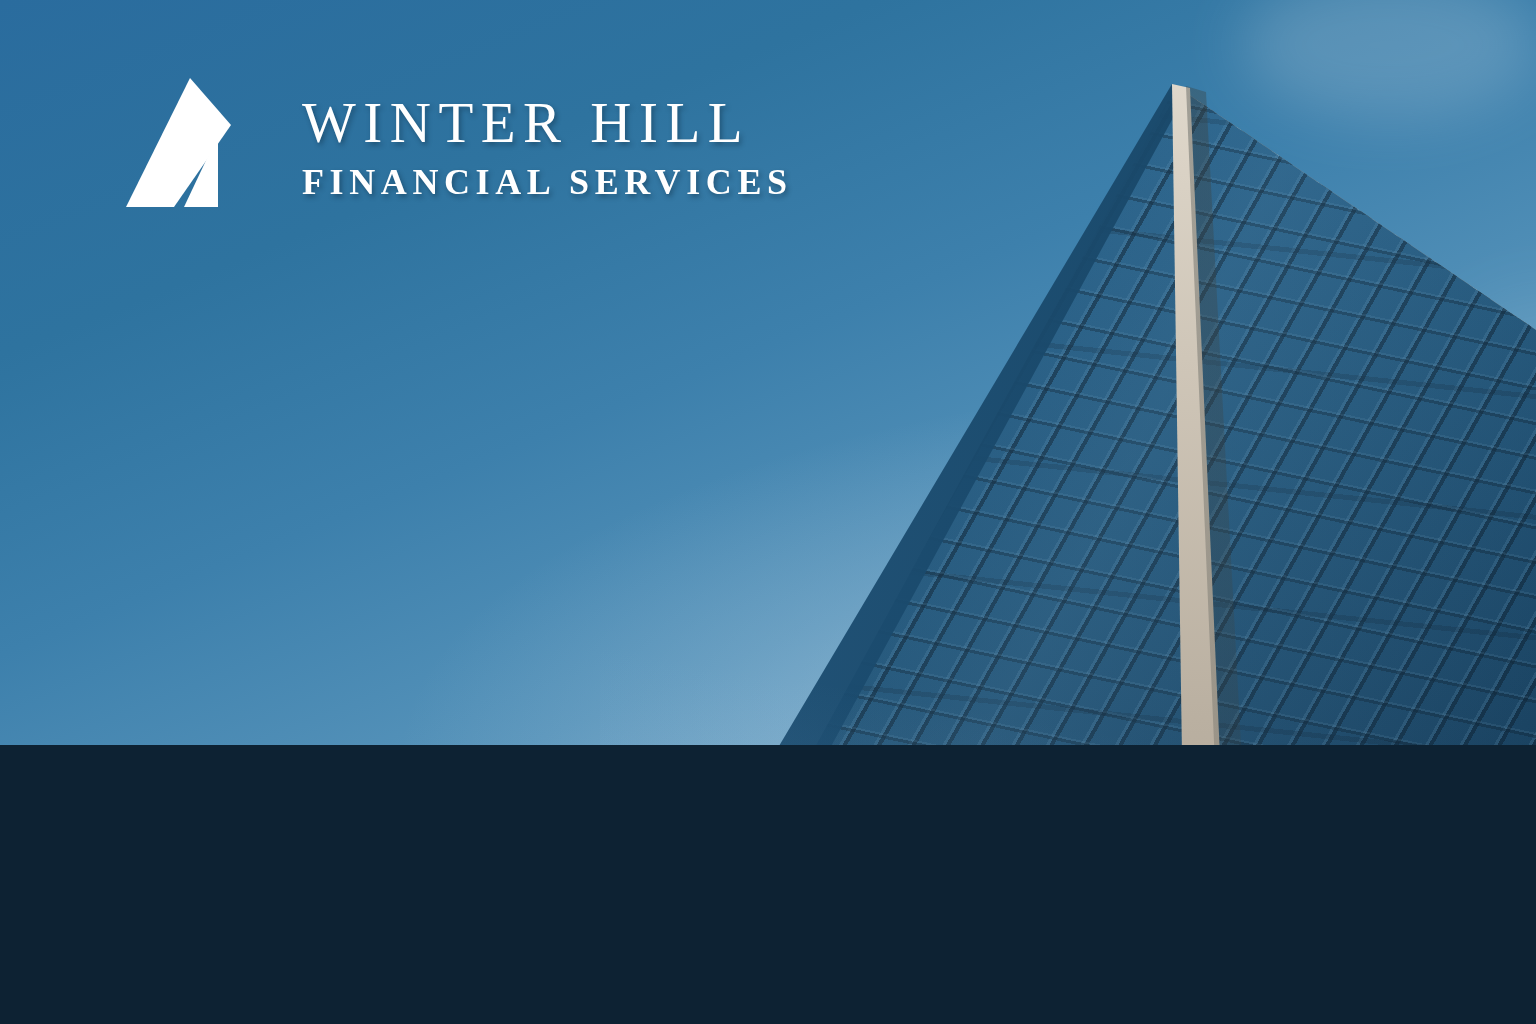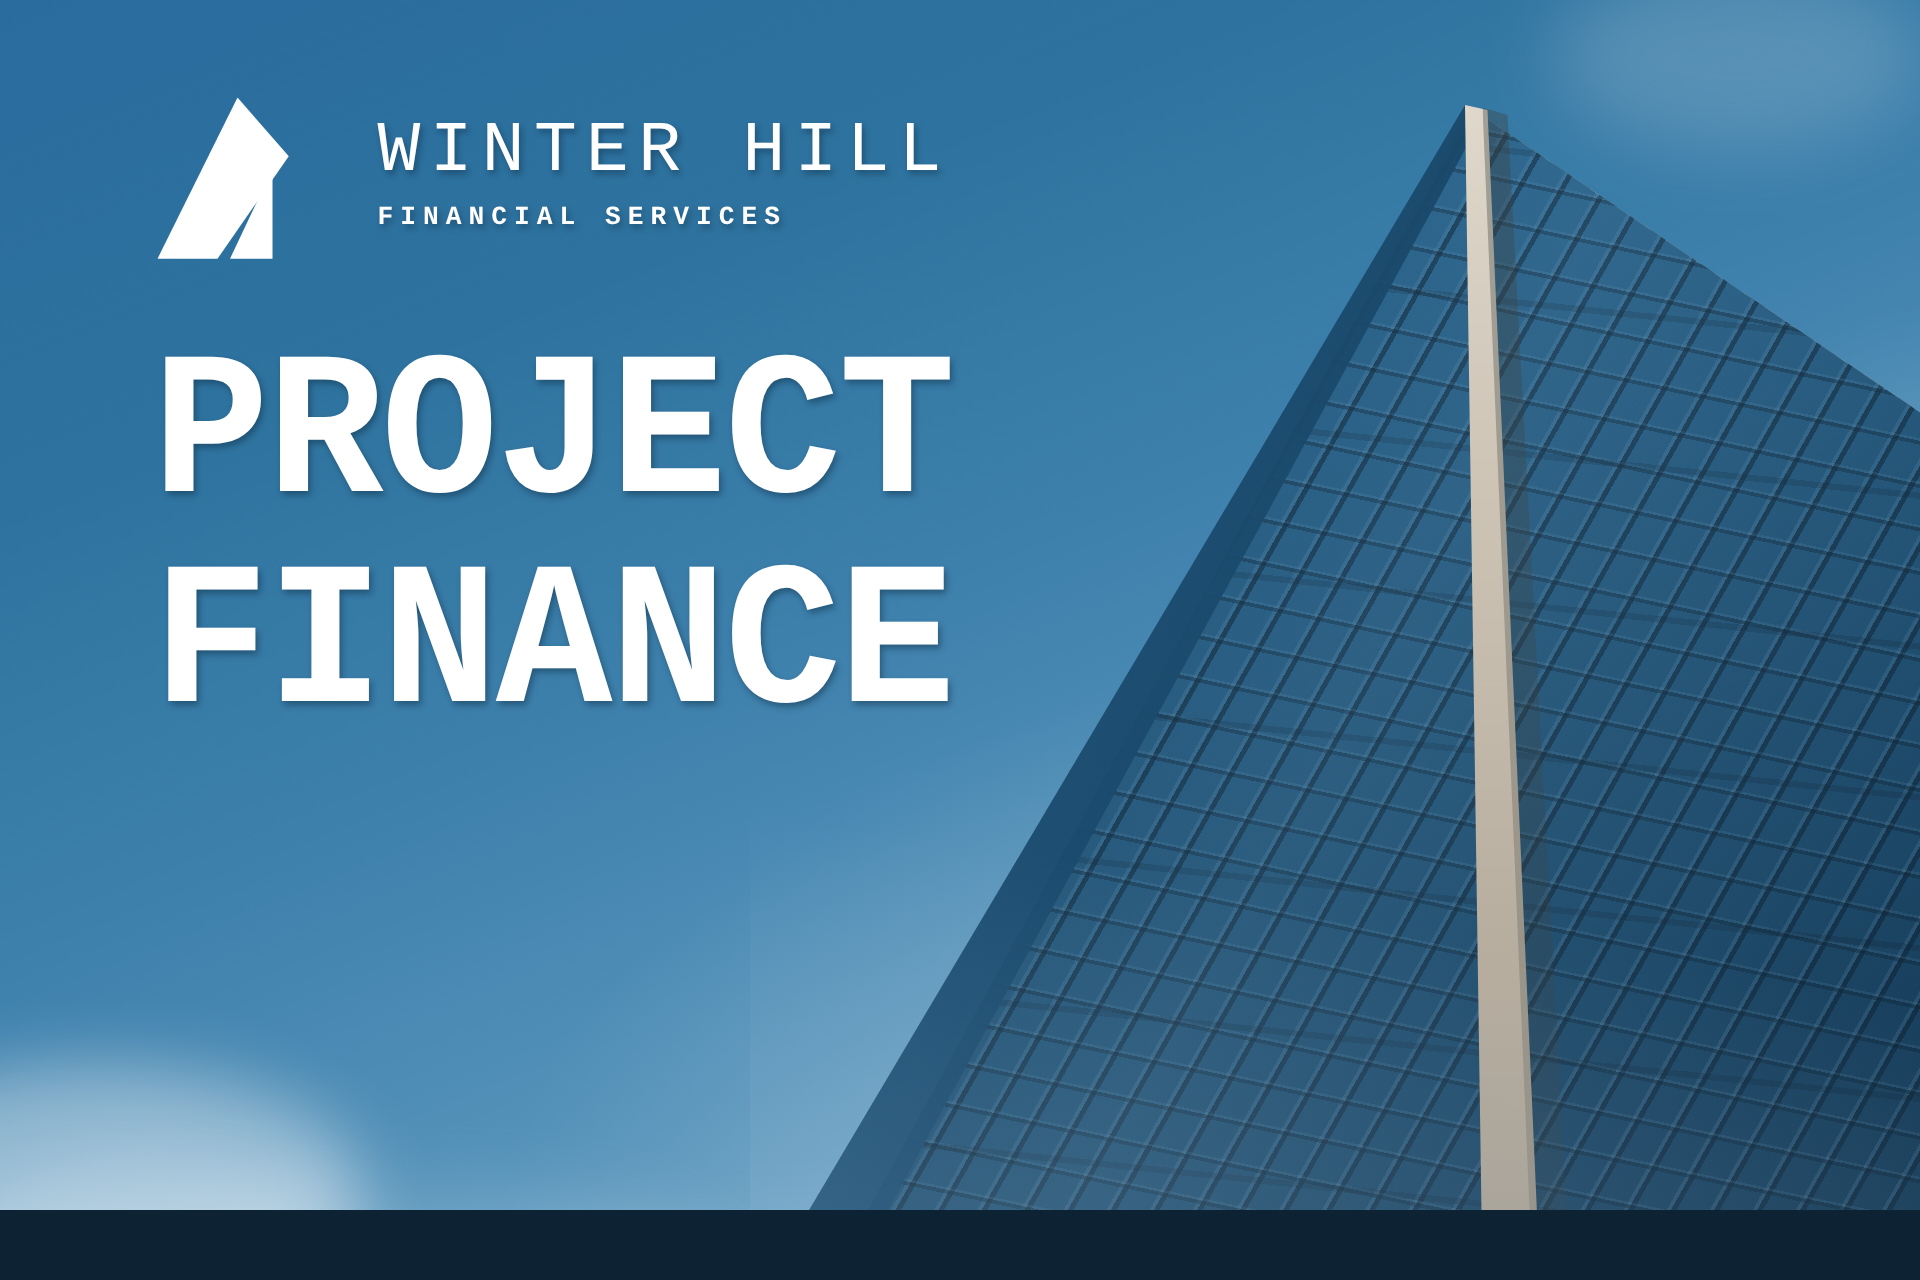--- a/index.html
+++ b/index.html
@@ -1,18 +1,18 @@
 <!DOCTYPE html>
 <html><head>
 <meta charset="utf-8">
 <style>
   html,body{margin:0;padding:0;background:#0d2233;}
   #stage{
-    position:relative;width:1536px;height:968px;overflow:hidden;
-    font-family:Liberation Mono, monospace;
+    position:relative;width:1536px;height:745px;overflow:hidden;
+    font-family:Liberation Serif, serif;
     -webkit-font-smoothing:antialiased;
   }
 
   
   .sky{position:absolute;inset:0;
     background:
       radial-gradient(120% 95% at 92% 102%, rgba(168,198,219,.85) 0%, rgba(168,198,219,0) 55%),
       linear-gradient(158deg,#2a6c9e 0%, #2e739f 26%, #3d80ac 48%, #5693ba 70%, #76aacb 88%, #8cbada 100%);
   }
   .cloud{position:absolute;border-radius:50%;filter:blur(26px);background:rgba(255,255,255,.55);pointer-events:none;}
@@ -165,22 +165,22 @@
   .tshadow{ text-shadow:2px 3px 5px rgba(10,35,55,.42); }
 
   #logoBlock{position:absolute;left:126px;top:78px;width:660px;height:140px;}
   #logoMark{position:absolute;left:0;top:0;width:120px;height:140px;}
   #wordmark{position:absolute;left:176px;top:16px;}
   #brandName{
     font-size:57px;font-weight:400;letter-spacing:7.5px;color:#ffffff;
     line-height:1;white-space:nowrap;
   }
   #brandTag{
-    margin-top:13px;font-size:21px;font-weight:600;letter-spacing:5.6px;color:#ffffff;
-    line-height:1;white-space:nowrap;
+    margin-top:13px;font-size:36px;font-weight:600;letter-spacing:5.6px;color:#ffffff;
+    line-height:1;white-space:nowrap;text-align:center;
   }
 
   #headline{position:absolute;left:122px;top:272px;width:900px;}
   .hl{
     color:#ffffff;font-weight:700;line-height:.96;white-space:nowrap;
     font-size:163px;letter-spacing:-2px;
     transform:scaleX(.955);transform-origin:left center;
   }
   .hl2{margin-top:12px;}
   #subhead{position:absolute;left:124px;top:592px;width:960px;}
@@ -234,19 +234,15 @@
 
         <polygon points="92,57 92,129 58,129" fill="#ffffff"></polygon>
       </svg>
     </div>
     <div id="wordmark">
       <div id="brandName" class="tshadow">WINTER HILL</div>
       <div id="brandTag" class="tshadow">FINANCIAL SERVICES</div>
     </div>
   </div>
 
-  <div id="headline">
-    <div class="hl tshadow">PROJECT</div>
-    <div class="hl hl2 tshadow">FINANCE</div>
-  </div>
 
 
 </div>
 
 </body></html>

